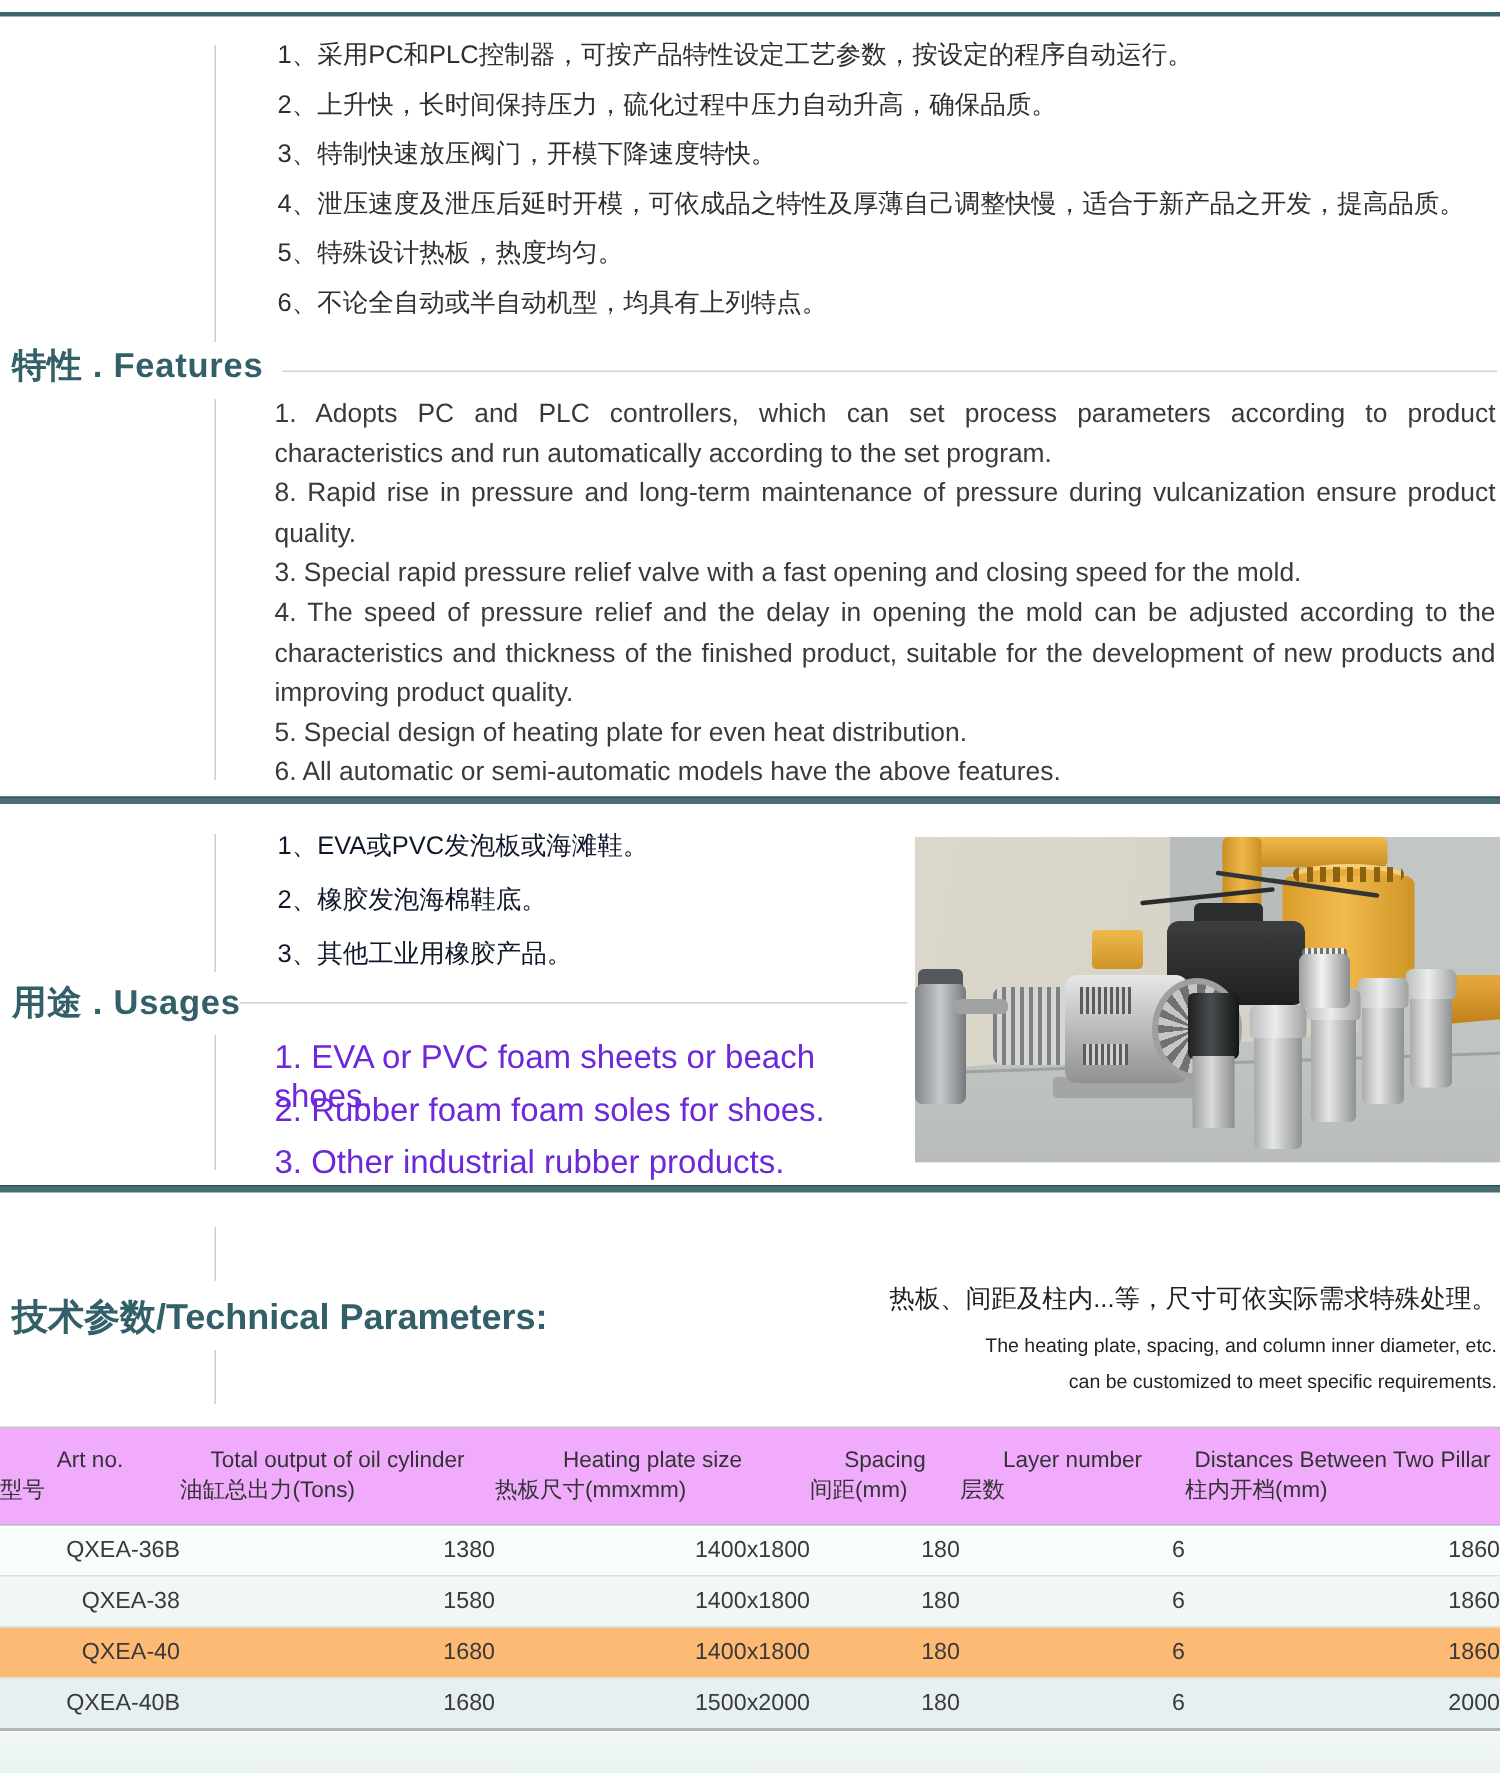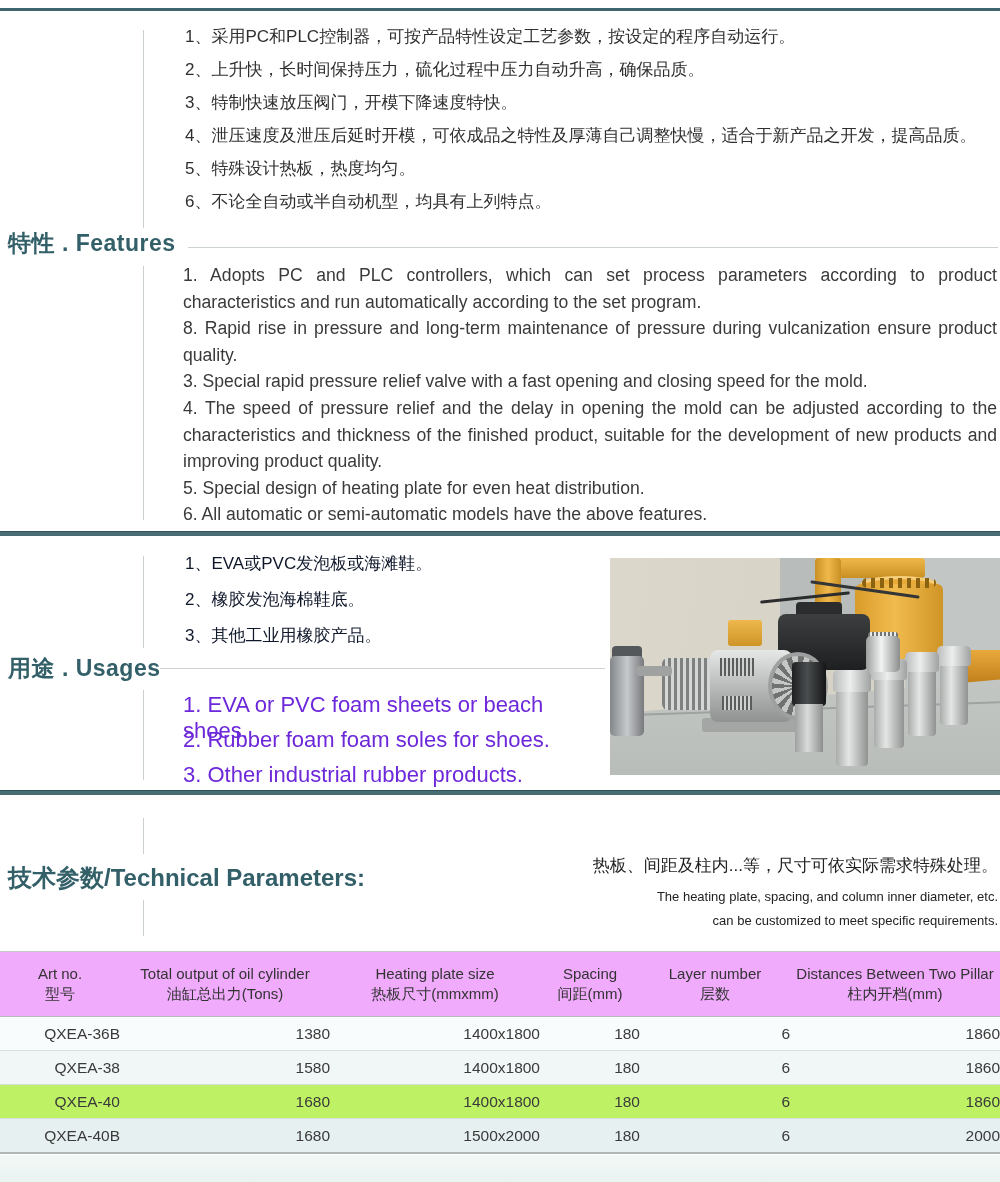--- a/index.html
+++ b/index.html
@@ -24,26 +24,26 @@
   .use-en div{font-size:22px;color:#6d28d9;height:20px;margin-bottom:15px;}
   
   .note{text-align:right;}
   .note .cn{font-size:17px;color:#222;margin-bottom:8px;}
   .note .en{font-size:13px;color:#222;line-height:24px;}
   
   table.params{border-collapse:collapse;width:1000px;table-layout:fixed;}
   table.params th{border-top:1px solid #c3c9c9;border-bottom:1px solid #b5bcbc;
     height:64px;font-weight:normal;vertical-align:middle;padding:0;background:#f0abfc;}
   .th-en{font-size:15px;color:#333;line-height:20px;text-align:center;}
-  .th-cn{font-size:15px;color:#333;line-height:20px;text-align:center;}
+  .th-cn{font-size:15px;color:#333;line-height:20px;text-align:left;}
   table.params td{height:33px;text-align:right;font-size:15.5px;color:#3a3a3a;
     border-bottom:1px solid #d9dfdf;padding:0;}
   tr.r0 td{background:#f9fcfc;}
   tr.r1 td{background:#f1f6f7;}
-  tr.r2 td{background:#bef264;}
+  tr.r2 td{background:#fdba74;}
   tr.r3 td{background:#e7f0f1;border-bottom:2px solid #b0b7b7;}
   .bottom-band{left:0;top:1155px;width:1000px;height:27px;
     background:linear-gradient(#f2f8f6,#e9f3f1);}
   
   .photo{left:610px;top:558px;width:390px;height:217px;overflow:hidden;
     background:linear-gradient(100deg,#dcd7cb,#d3cfc3);}
   .photo *{position:absolute;}
   .ph-back1{left:170px;top:0;width:125px;height:100px;background:#b8bcba;}
   .ph-back2{left:295px;top:0;width:95px;height:130px;background:#c2c6c4;}
   .ph-pipe-v{left:205px;top:0;width:26px;height:58px;background:linear-gradient(90deg,#c98f23,#f0b84a,#c98f23);border-radius:4px;}

